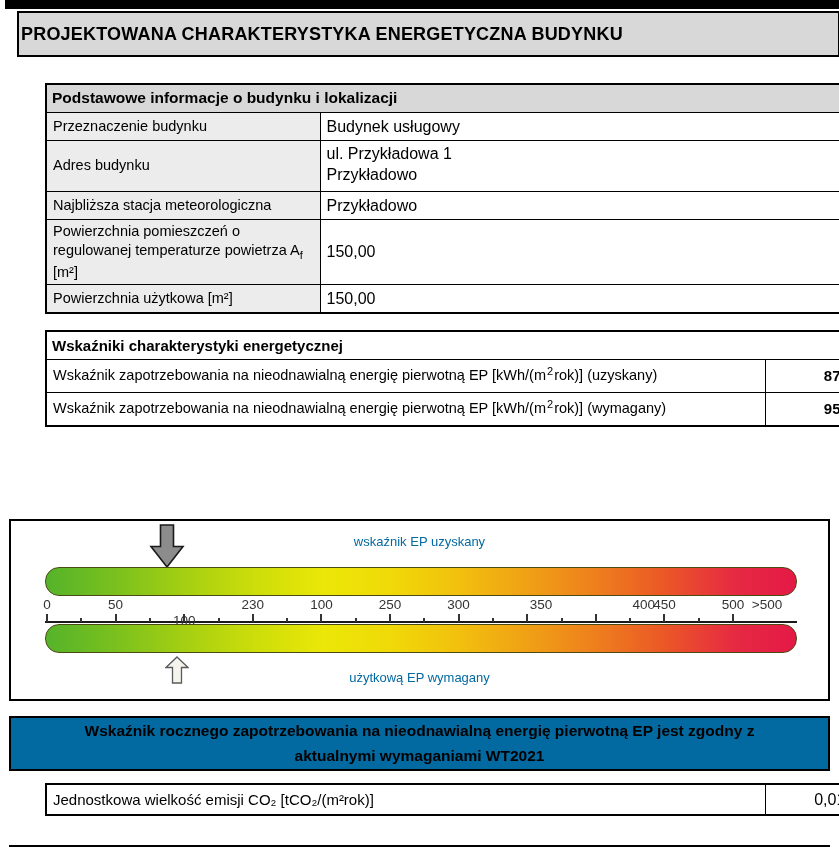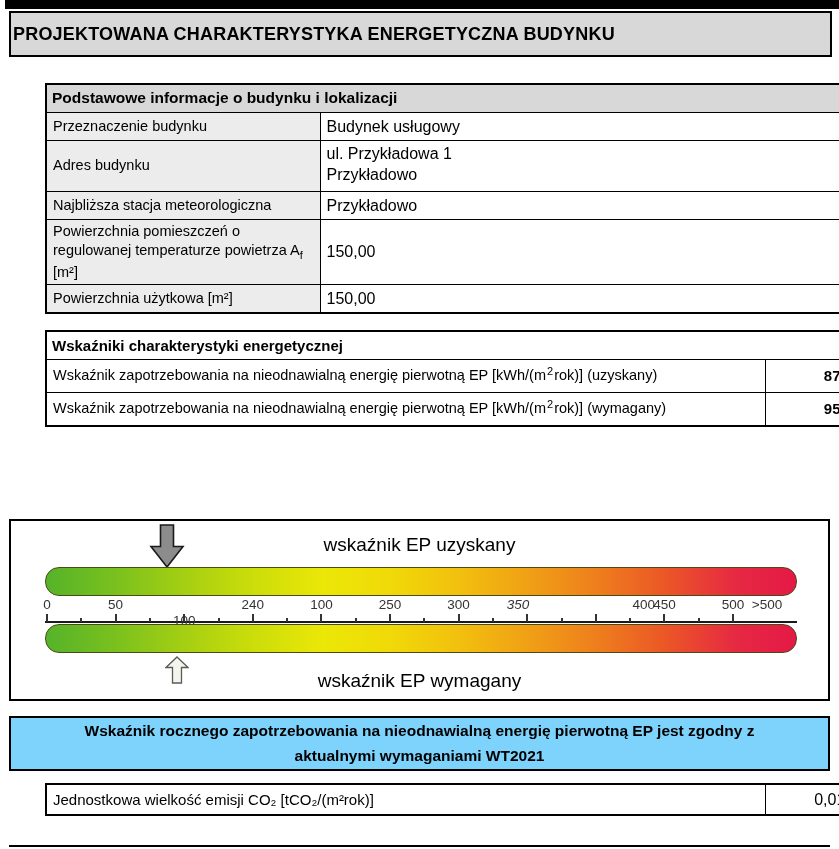--- a/index.html
+++ b/index.html
@@ -5,21 +5,21 @@
   html,body{margin:0;padding:0;}
   body{
     width:839px;height:849px;position:relative;overflow:hidden;background:#fff;
     font-family:"Liberation Sans","DejaVu Sans",sans-serif;color:#000;
   }
   .abs{position:absolute;}
   
   .topbar{left:5px;top:0;width:834px;height:9px;background:#000;}
   
   .title-box{
-    left:9px;top:11px;width:817px;height:42px;background:#d8d8d8;
+    left:17px;top:11px;width:817px;height:42px;background:#d8d8d8;
     border:2px solid #000;display:flex;align-items:center;
     font-weight:bold;font-size:18px;letter-spacing:.2px;padding-left:2px;
   }
   
   table{border-collapse:collapse;table-layout:fixed;width:821px;}
   td{border:1.5px solid #000;padding:2px 6px;font-size:15px;line-height:1.32;vertical-align:middle;}
   .outer{border:2px solid #000;margin-left:36px;}
   td.hdr{background:#d8d8d8;font-weight:bold;font-size:15.5px;height:23px;padding-left:5px;}
   td.subhdr{background:#fff;font-weight:bold;font-size:15px;height:23px;padding-left:5px;}
   .t1{left:9px;top:83px;}
@@ -30,42 +30,42 @@
   .t2{left:9px;top:330px;}
   .t2 tr.r td{height:28px;}
   .t2 td.lbl{font-size:14.5px;}
   td.val{text-align:right;padding-right:11px;}
   .b{font-weight:bold;}
   sub{font-size:11px;}
   .sup2{font-size:11px;position:relative;top:-5px;padding:0 1px;}
   
   .scale-box{left:9px;top:519px;width:817px;height:178px;border:2px solid #000;background:#fff;}
   .scale-inner{position:relative;width:100%;height:100%;}
-  .scale-label{position:absolute;width:100%;text-align:center;font-size:19px;color:#000000;}
+  .scale-label{position:absolute;width:100%;text-align:center;font-size:13px;color:#0369a1;}
   .scale-label.top{top:13px;}
   .scale-label.bottom{top:149px;}
   .ep-bar{
     position:absolute;left:34px;width:750px;height:27px;border:1px solid #4a4a14;border-radius:14px;
     background:linear-gradient(90deg,#55b32a 0%,#79c01e 9%,#a5cf12 18.5%,#cbdd0a 27.5%,#ebe707 37%,
       #f0d908 46%,#f2c00e 55%,#f0a115 64%,#ee7e1d 73.5%,#eb5726 82.5%,#e62943 92%,#e41946 100%);
   }
   .ep-bar.top{top:46px;}
   .ep-bar.bottom{top:103px;}
   .ruler{position:absolute;left:34px;top:74px;width:752px;height:28px;}
   .ruler .axis{position:absolute;left:0;right:0;bottom:0;height:2px;background:#1a1a1a;}
   .ruler .num{position:absolute;top:2px;transform:translateX(-50%);font-size:13.5px;color:#333;white-space:nowrap;}
   .ruler i.tick{position:absolute;bottom:1px;width:2px;background:#333;transform:translateX(-50%);}
   .ruler i.major{height:8px;}
   .ruler i.minor{height:4px;}
   .arrow{position:absolute;}
   .arrow-down{top:3px;width:36px;height:44px;}
   .arrow-up{top:135px;width:24px;height:28px;}
   
   .statement{
-    left:9px;top:716px;width:817px;height:51px;background:#7dd3fc;border:2px solid #000;
+    left:9px;top:716px;width:817px;height:51px;background:#0369a1;border:2px solid #000;
     display:flex;align-items:center;justify-content:center;text-align:center;
   }
   .statement p{margin:0 auto;max-width:702px;font-weight:bold;font-size:15.5px;line-height:1.55;}
   .t3{left:9px;top:783px;}
   .t3 tr td{height:25px;}
   .t3 td.val{font-size:16px;}
   .cutoff{left:9px;top:845px;width:821px;height:2px;background:#000;}
 </style>
 </head>
 <body>
@@ -144,29 +144,29 @@
     <div class="ep-bar top"></div>
 
     <div class="ruler">
       <div class="axis"></div>
     <span class="num" style="left: 2px;">0</span>
         <i class="tick major" style="left: 2px;"></i>
         <span class="num" style="left: 70.6px;">50</span>
         <i class="tick major" style="left: 70.6px;"></i>
         <span class="num" style="left: 139.2px; margin-top: 16px;">100</span>
         <i class="tick major" style="left: 139.2px;"></i>
-        <span class="num" style="left: 207.8px;">240</span>
+        <span class="num" style="left: 207.8px;">230</span>
         <i class="tick major" style="left: 207.8px;"></i>
         <span class="num" style="left: 276.4px;">100</span>
         <i class="tick major" style="left: 276.4px;"></i>
         <span class="num" style="left: 345px;">250</span>
         <i class="tick major" style="left: 345px;"></i>
         <span class="num" style="left: 413.6px;">300</span>
         <i class="tick major" style="left: 413.6px;"></i>
-        <span class="num" style="left: 473px; font-style: italic;">350</span>
+        <span class="num" style="left: 496px;">350</span>
         <i class="tick major" style="left: 482.2px;"></i>
         <span class="num" style="left: 550.8px; margin-left: 48px;">400</span>
         <i class="tick major" style="left: 550.8px;"></i>
         <span class="num" style="left: 619.4px;">450</span>
         <i class="tick major" style="left: 619.4px;"></i>
         <span class="num" style="left: 688px;">500</span>
         <i class="tick major" style="left: 688px;"></i>
         <i class="tick minor" style="left: 36.3px;"></i>
         <i class="tick minor" style="left: 104.9px;"></i>
         <i class="tick minor" style="left: 173.5px;"></i>
@@ -179,21 +179,21 @@
         <i class="tick minor" style="left: 653.7px;"></i>
         <span class="num" style="left: 722px;">&gt;500</span>
       </div>
 
     <div class="ep-bar bottom"></div>
 
     <svg class="arrow arrow-up" viewBox="0 0 24 28" style="left: 154.34px;">
       <path d="M12 1 L23 11.5 L16.5 11.5 L16.5 27 L7.5 27 L7.5 11.5 L1 11.5 Z" fill="#f4f4ec" stroke="#5a5a5a" stroke-width="1.3"></path>
     </svg>
 
-    <div class="scale-label bottom">wskaźnik EP wymagany</div>
+    <div class="scale-label bottom">użytkową EP wymagany</div>
   </div>
 </div>
 
 <div class="abs statement">
   <p>Wskaźnik rocznego zapotrzebowania na nieodnawialną energię pierwotną EP jest zgodny z aktualnymi wymaganiami WT2021</p>
 </div>
 
 <table class="abs t3 outer">
   <colgroup>
       <col style="width:719px">

